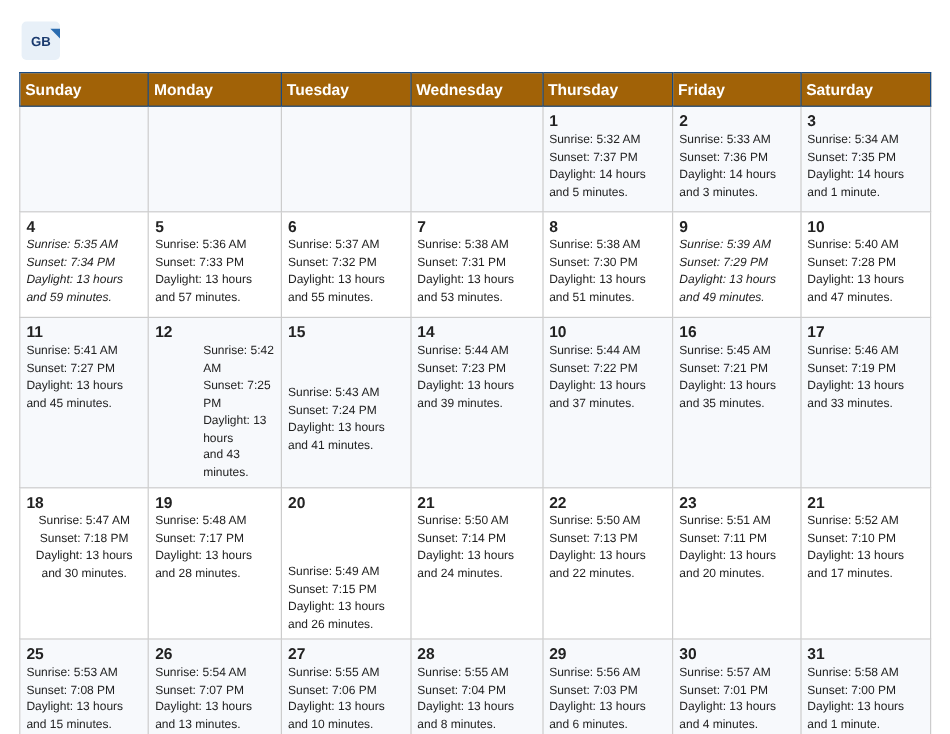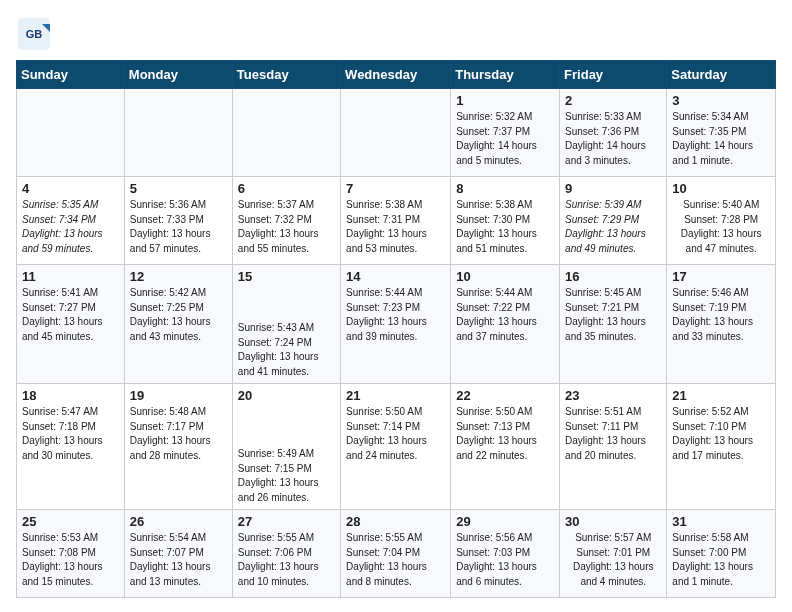--- a/index.html
+++ b/index.html
@@ -42,21 +42,21 @@
     }
     .location {
       font-size: 16px;
       color: #333;
     }
     table {
       width: 100%;
       border-collapse: collapse;
     }
     thead th {
-      background: #0c4a6e;
+      background: #a16207;
       color: #fff;
       font-size: 13px;
       font-weight: bold;
       padding: 6px 4px;
       text-align: left;
       border: 1px solid #1a4a80;
     }
     tbody td {
       border: 1px solid #ccc;
       vertical-align: top;
@@ -187,37 +187,37 @@
         </td>
         <td>
           <span class="day-num">9</span>
           <div class="day-info" style="white-space: pre-line; font-style: italic;">Sunrise: 5:39 AM
 Sunset: 7:29 PM
 Daylight: 13 hours
 and 49 minutes.</div>
         </td>
         <td>
           <span class="day-num">10</span>
-          <div class="day-info" style="white-space: pre-line; text-align: center;">Sunrise: 5:40 AM
+          <div class="day-info" style="white-space: pre-line;">Sunrise: 5:40 AM
 Sunset: 7:28 PM
 Daylight: 13 hours
 and 47 minutes.</div>
         </td>
       </tr>
       <tr>
         <td>
           <span class="day-num">11</span>
           <div class="day-info" style="white-space: pre-line;">Sunrise: 5:41 AM
 Sunset: 7:27 PM
 Daylight: 13 hours
 and 45 minutes.</div>
         </td>
         <td>
           <span class="day-num">12</span>
-          <div class="day-info" style="white-space: pre-line;">Sunrise: 5:42 AM
+          <div class="day-info" style="white-space: pre-line; margin-left: 40px;">Sunrise: 5:42 AM
 Sunset: 7:25 PM
 Daylight: 13 hours
 and 43 minutes.</div>
         </td>
         <td>
           <span class="day-num">15</span>
           <div class="day-info" style="white-space: pre-line; margin-top: 37px;">Sunrise: 5:43 AM
 Sunset: 7:24 PM
 Daylight: 13 hours
 and 41 minutes.</div>
@@ -247,21 +247,21 @@
           <span class="day-num">17</span>
           <div class="day-info" style="white-space: pre-line;">Sunrise: 5:46 AM
 Sunset: 7:19 PM
 Daylight: 13 hours
 and 33 minutes.</div>
         </td>
       </tr>
       <tr>
         <td>
           <span class="day-num">18</span>
-          <div class="day-info" style="white-space: pre-line;">Sunrise: 5:47 AM
+          <div class="day-info" style="white-space: pre-line; text-align: center;">Sunrise: 5:47 AM
 Sunset: 7:18 PM
 Daylight: 13 hours
 and 30 minutes.</div>
         </td>
         <td>
           <span class="day-num">19</span>
           <div class="day-info" style="white-space: pre-line;">Sunrise: 5:48 AM
 Sunset: 7:17 PM
 Daylight: 13 hours
 and 28 minutes.</div>
@@ -333,21 +333,21 @@
         </td>
         <td>
           <span class="day-num">29</span>
           <div class="day-info" style="white-space: pre-line;">Sunrise: 5:56 AM
 Sunset: 7:03 PM
 Daylight: 13 hours
 and 6 minutes.</div>
         </td>
         <td>
           <span class="day-num">30</span>
-          <div class="day-info" style="white-space: pre-line; text-align: center;">Sunrise: 5:57 AM
+          <div class="day-info" style="white-space: pre-line;">Sunrise: 5:57 AM
 Sunset: 7:01 PM
 Daylight: 13 hours
 and 4 minutes.</div>
         </td>
         <td>
           <span class="day-num">31</span>
           <div class="day-info" style="white-space: pre-line;">Sunrise: 5:58 AM
 Sunset: 7:00 PM
 Daylight: 13 hours
 and 1 minute.</div>

